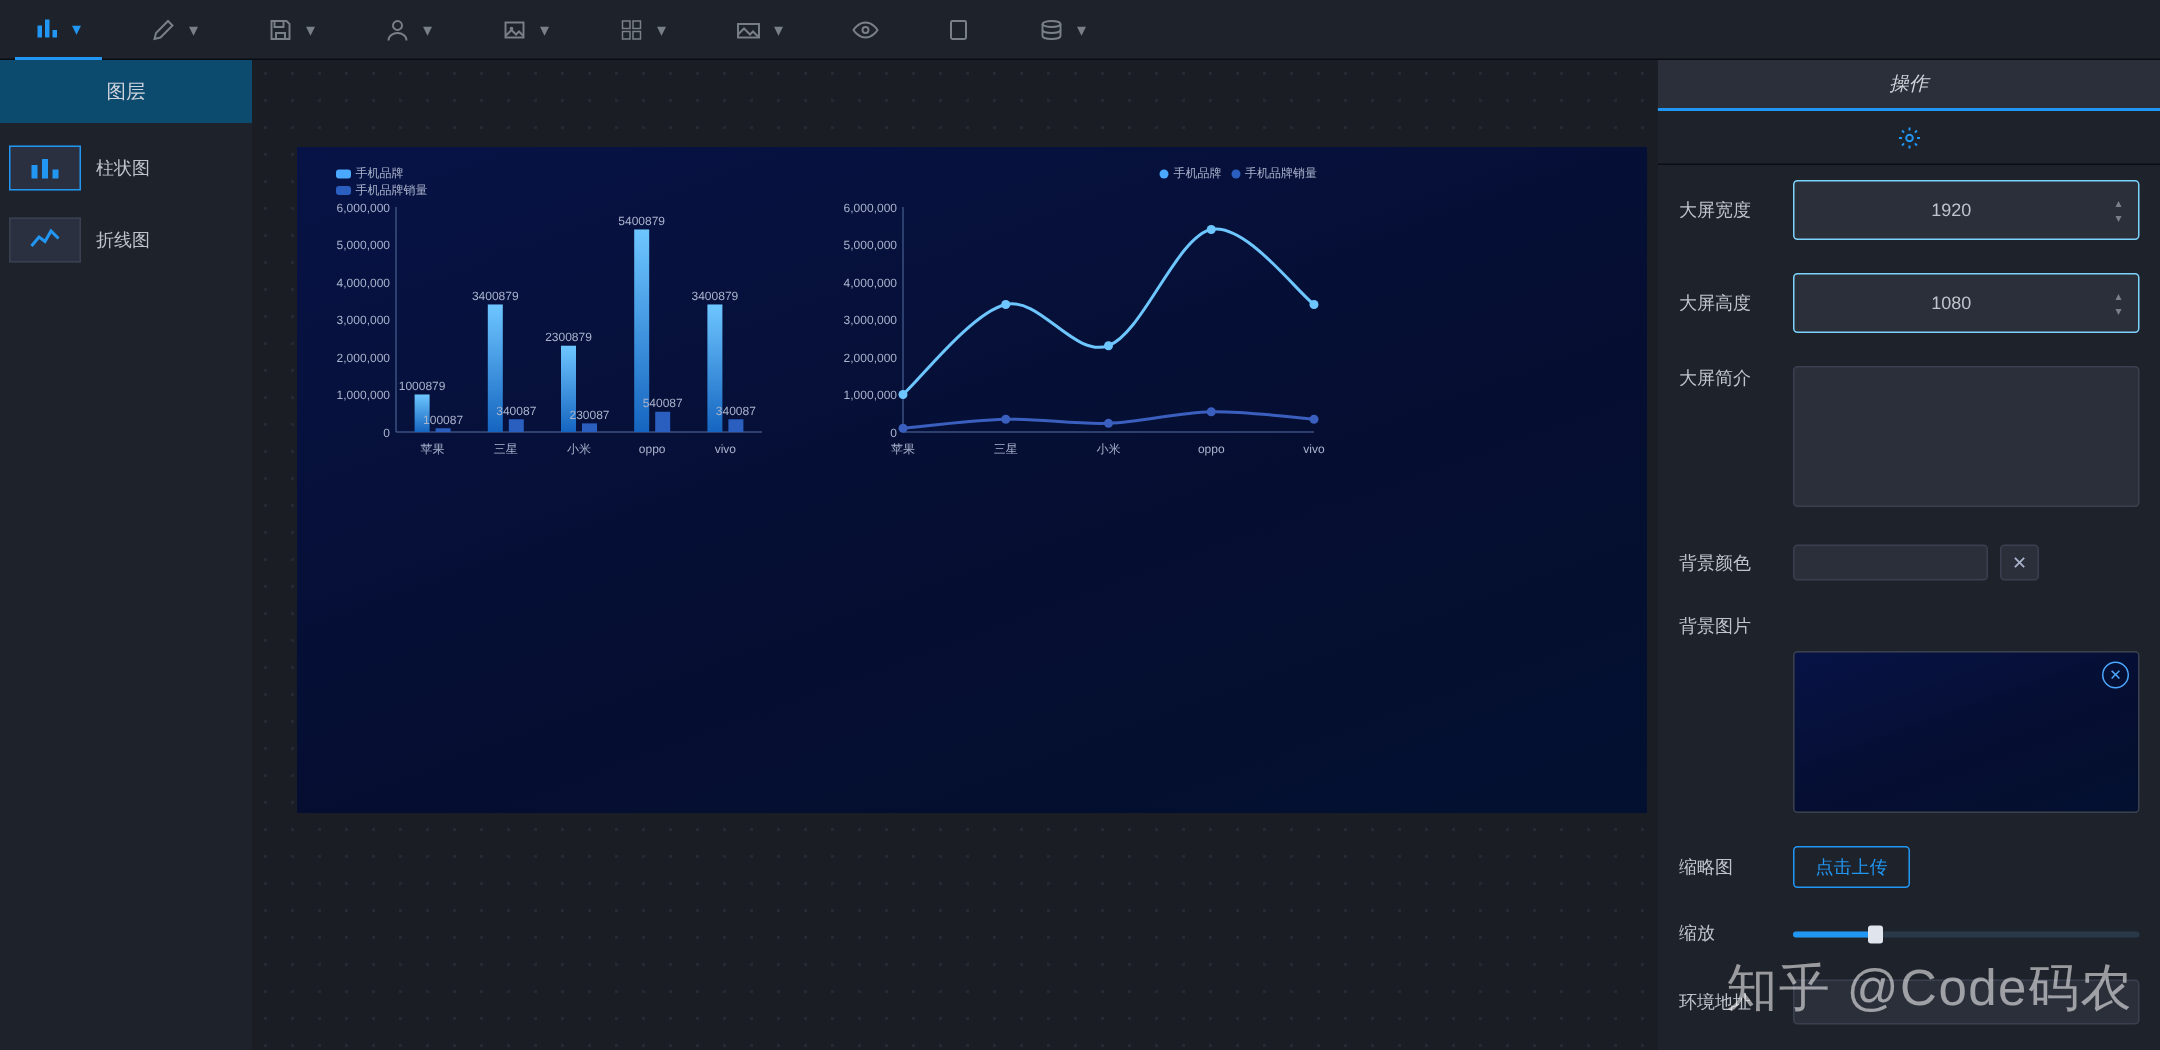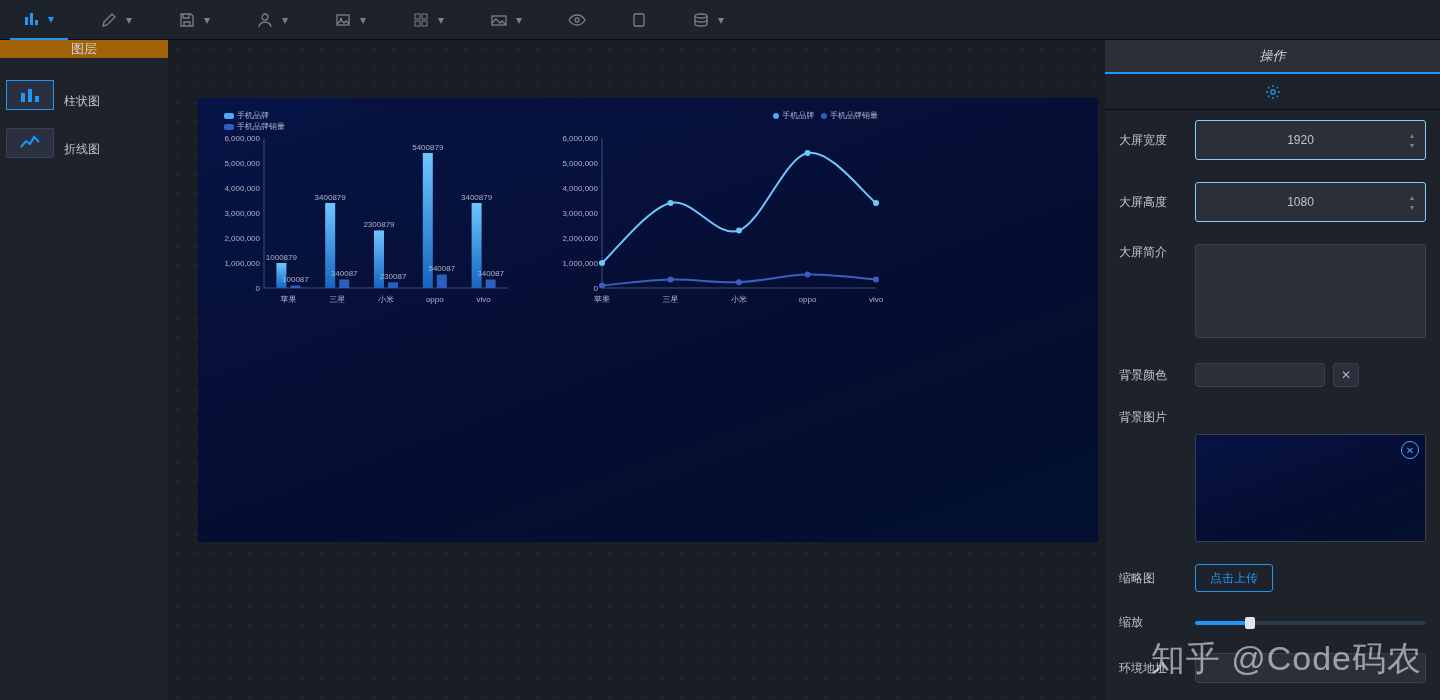--- a/index.html
+++ b/index.html
@@ -10,23 +10,23 @@
 .tb-item { display:flex; align-items:center; padding:0 12px; height:40px; cursor:pointer; color:#7a8088; }
 .tb-item.active { border-bottom:2px solid #2196f3; color:#2196f3; }
 .tb-item .ico { width:18px; height:18px; display:flex; align-items:center; justify-content:center; }
 .tb-item .chev { width:10px; height:10px; display:flex; align-items:center; justify-content:center; margin-left:6px; }
 .tb-sep { width:20px; }
 
 .main { display:flex; height:660px; }
 
 
 .left { width:168px; background:#1e222a; display:flex; flex-direction:column; }
-.left-head { height:18px; background:#a16207; display:flex; align-items:center; justify-content:center; color:#d0d4dc; font-size:13px; }
+.left-head { height:42px; background:#0c4a6e; display:flex; align-items:center; justify-content:center; color:#d0d4dc; font-size:13px; }
 .layer-list { padding:8px 6px; }
-.layer-item { display:flex; align-items:flex-end; height:44px; margin-bottom:4px; cursor:pointer; }
+.layer-item { display:flex; align-items:center; height:44px; margin-bottom:4px; cursor:pointer; }
 .layer-item .thumb { width:48px; height:30px; background:#2a3040; border:1px solid #3a4050; display:flex; align-items:center; justify-content:center; margin-right:10px; color:#2196f3; }
 .layer-item .thumb.active { border-color:#2196f3; }
 .layer-item .lbl { color:#bfc4cc; }
 .collapse-handle { position:absolute; left:168px; top:370px; width:16px; height:24px; background:#1e222a; display:flex; align-items:center; justify-content:center; cursor:pointer; color:#7a8088; }
 
 
 .canvas-wrap { flex:1; position:relative; background:#1a1d24; overflow:hidden; }
 .dots { position:absolute; inset:0; background-image:radial-gradient(circle,#3a4050 1px,transparent 1px); background-size:18px 18px; opacity:.35; }
 .screen { position:absolute; left:30px; top:58px; width:900px; height:444px; background:linear-gradient(160deg,#071346 0%,#050e30 60%,#031030 100%); }
 .chart { position:absolute; }

